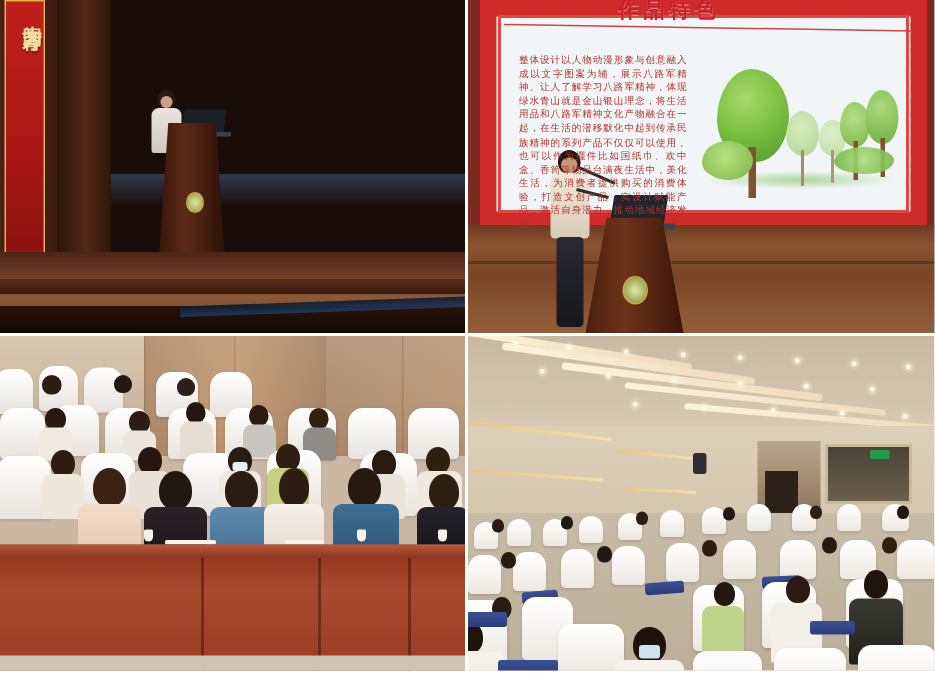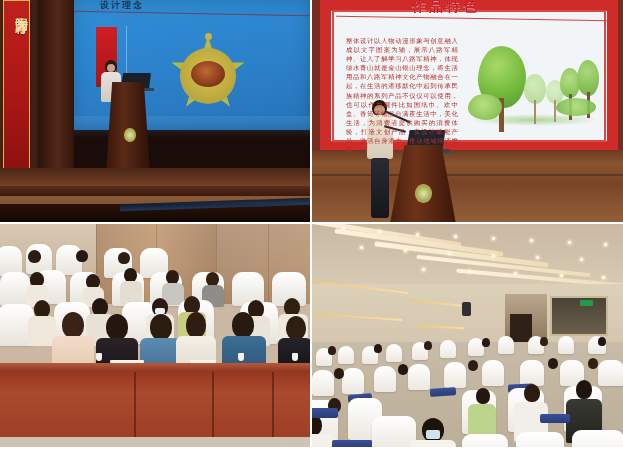--- a/index.html
+++ b/index.html
@@ -176,35 +176,20 @@
 
 <div class="collage">
 
   <div class="panel p1">
     <div class="wall-left"></div>
     <div class="banner-red">
       <div class="vtext">为国育才</div>
     </div>
     <div class="pillar"></div>
 
-    <div class="screen">
-      <div class="screen-title">设计理念</div>
-      <div class="screen-rule"></div>
-      <div class="slide-tag">
-        <div class="vt">产品说明</div>
-      </div>
-      <div class="divline"></div>
-      <div class="badge">
-        <div class="star"></div>
-        <div class="star-in"></div>
-        <div class="star-photo"></div>
-        <div class="star-knob"></div>
-      </div>
-      <div class="wallR"></div>
-    </div>
     <div class="glow"></div>
 
     <div class="person">
       <div class="p-head"></div>
       <div class="p-face"></div>
       <div class="p-body"></div>
     </div>
     <div class="laptop"></div>
     <div class="laptop-base"></div>
     <div class="podium"></div>

